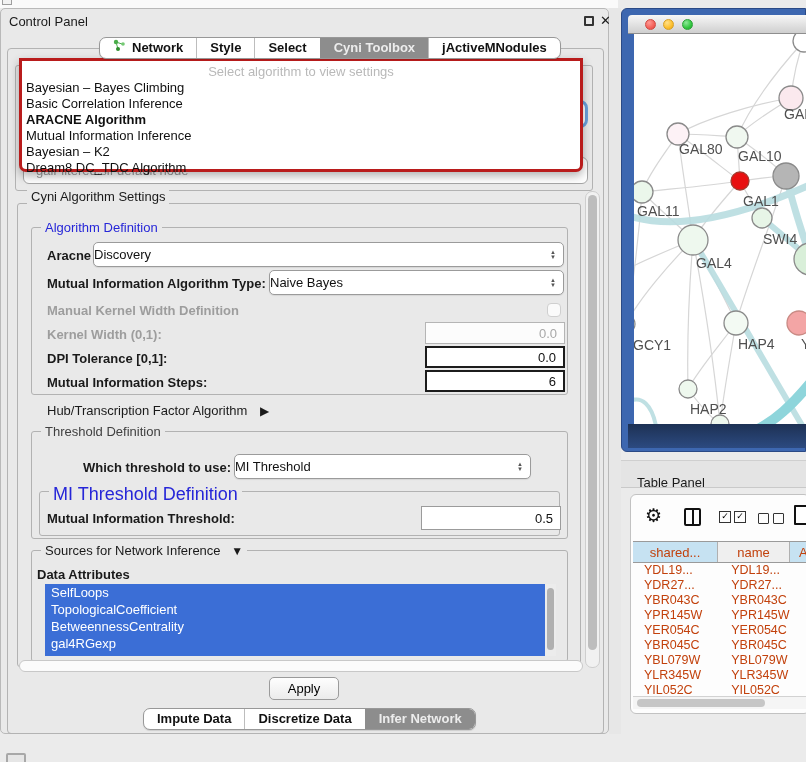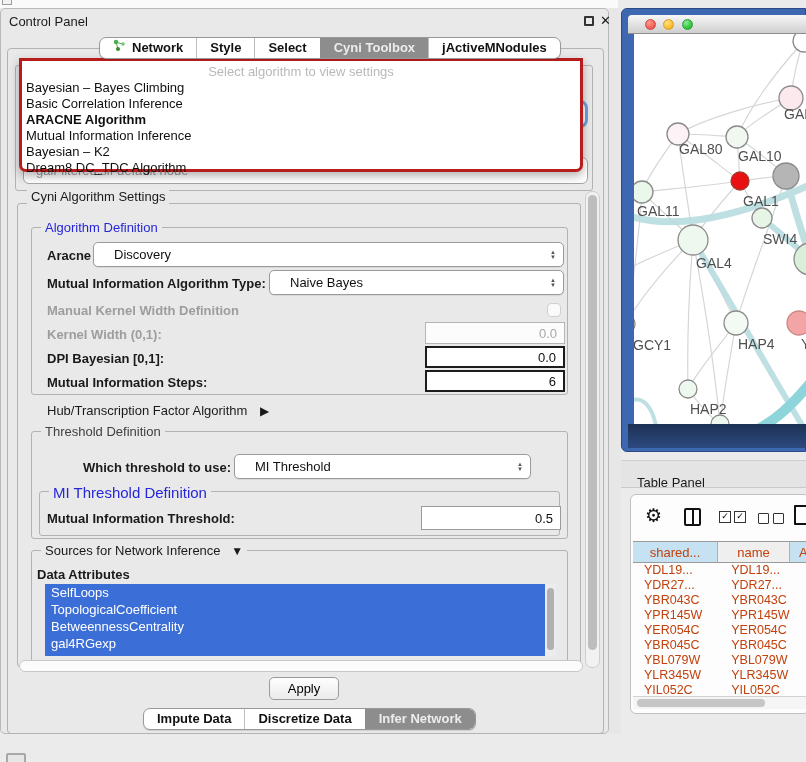--- a/index.html
+++ b/index.html
@@ -6,21 +6,21 @@
   body{width:806px;height:762px;overflow:hidden;background:#ebebeb;
        font-family:"Liberation Sans","DejaVu Sans",sans-serif;position:relative}
   .abs{position:absolute;box-sizing:border-box}
   .lbl{font-size:13px;color:#1a1a1a;white-space:nowrap}
   .b{font-weight:bold}
   .grayed{color:#9d9d9d}
   .grp{border:1px solid #b2b2b2;border-radius:3px;background:transparent}
   .grp-title{position:absolute;font-size:13px;background:#e9e9e9;padding:0 4px;white-space:nowrap;z-index:3}
   .blue-t{color:#2626d8}.green-t{color:#404040}
   .combo{background:#fff;border:1px solid #9b9b9b;border-radius:5px;font-size:13px;color:#111;
-         display:flex;align-items:center;padding-left:20px;box-shadow:0 1px 1px rgba(0,0,0,.08)}
+         display:flex;align-items:center;padding-left:0;box-shadow:0 1px 1px rgba(0,0,0,.08)}
   .arrows{position:absolute;right:7px;top:50%;transform:translateY(-52%);display:flex;flex-direction:column;
           font-size:6px;line-height:5px;color:#555;letter-spacing:0}
   .field{background:#fff;font-size:13px;color:#111;text-align:right;padding:0 7px;display:flex;
          align-items:center;justify-content:flex-end}
   .seg{display:flex;border:1px solid #989898;border-radius:7px;overflow:hidden;background:#fff;height:22px;
        box-shadow:0 1px 1px rgba(0,0,0,.12)}
   .seg>div{padding:0 13px;line-height:20px;font-size:13px;font-weight:600;color:#111;
            border-left:1px solid #bdbdbd;display:flex;align-items:center}
   .seg>div:first-child{border-left:none}
   .seg>div.sel{background:#8d8d8d;color:#ededed;border-left-color:#8d8d8d}
@@ -111,42 +111,42 @@
     <span>Naive Bayes</span>
     <span class="arrows">▲<span>▼</span></span>
   </div>
 
   <div class="abs lbl b grayed" style="left:46px;top:294px">Manual Kernel Width Definition</div>
   <div class="abs" style="left:546px;top:294px;width:14px;height:14px;background:#fafafa;border:1px solid #cfcfcf;border-radius:4px"></div>
 
   <div class="abs lbl b grayed" style="left:46px;top:318px">Kernel Width (0,1):</div>
   <div class="abs field" style="left:424px;top:313px;width:140px;height:22px;border:1px solid #b5b5b5;background:#fcfcfc;color:#a8a8a8">0.0</div>
 
-  <div class="abs lbl b" style="left:46px;top:342px">DPI Bayesian [0,1]:</div>
+  <div class="abs lbl b" style="left:46px;top:342px">DPI Tolerance [0,1]:</div>
   <div class="abs field" style="left:424px;top:337px;width:140px;height:22px;border:2px solid #1c1c1c">0.0</div>
 
   <div class="abs lbl b" style="left:46px;top:366px">Mutual Information Steps:</div>
   <div class="abs field" style="left:424px;top:361px;width:140px;height:22px;border:2px solid #1c1c1c">6</div>
 
   <div class="abs lbl" style="left:46px;top:394px">
     <span>Hub/Transcription Factor Algorithm</span>
     <span style="margin-left:9px;font-size:12px">▶</span>
   </div>
 
   <div class="abs grp" style="left:30px;top:422px;width:537px;height:108px"></div>
   <div class="grp-title green-t" style="left:40px;top:415px;font-size:13px">Threshold Definition</div>
 
   <div class="abs lbl b" style="left:82px;top:451px">Which threshold to use:</div>
   <div class="abs combo" style="left:233px;top:445px;width:297px;height:25px">
     <span>MI Threshold</span>
     <span class="arrows">▲<span>▼</span></span>
   </div>
 
   <div class="abs grp" style="left:38px;top:482px;width:521px;height:45px"></div>
-  <div class="grp-title blue-t" style="left:48px;top:475px;font-size:15px">MI Threshold Definition</div>
+  <div class="grp-title blue-t" style="left:48px;top:475px;font-size:18px">MI Threshold Definition</div>
   <div class="abs lbl b" style="left:46px;top:502px">Mutual Information Threshold:</div>
   <div class="abs field" style="left:420px;top:497px;width:140px;height:24px;border:1px solid #9b9b9b">0.5</div>
 
   <div class="abs grp" style="left:30px;top:541px;width:537px;height:112px"></div>
   <div class="grp-title lbl" style="left:40px;top:534px">
     <span>Sources for Network Inference</span>
     <span style="margin-left:7px;font-size:12px">▼</span>
   </div>
   <div class="abs lbl b" style="left:36px;top:558px">Data Attributes</div>
 

